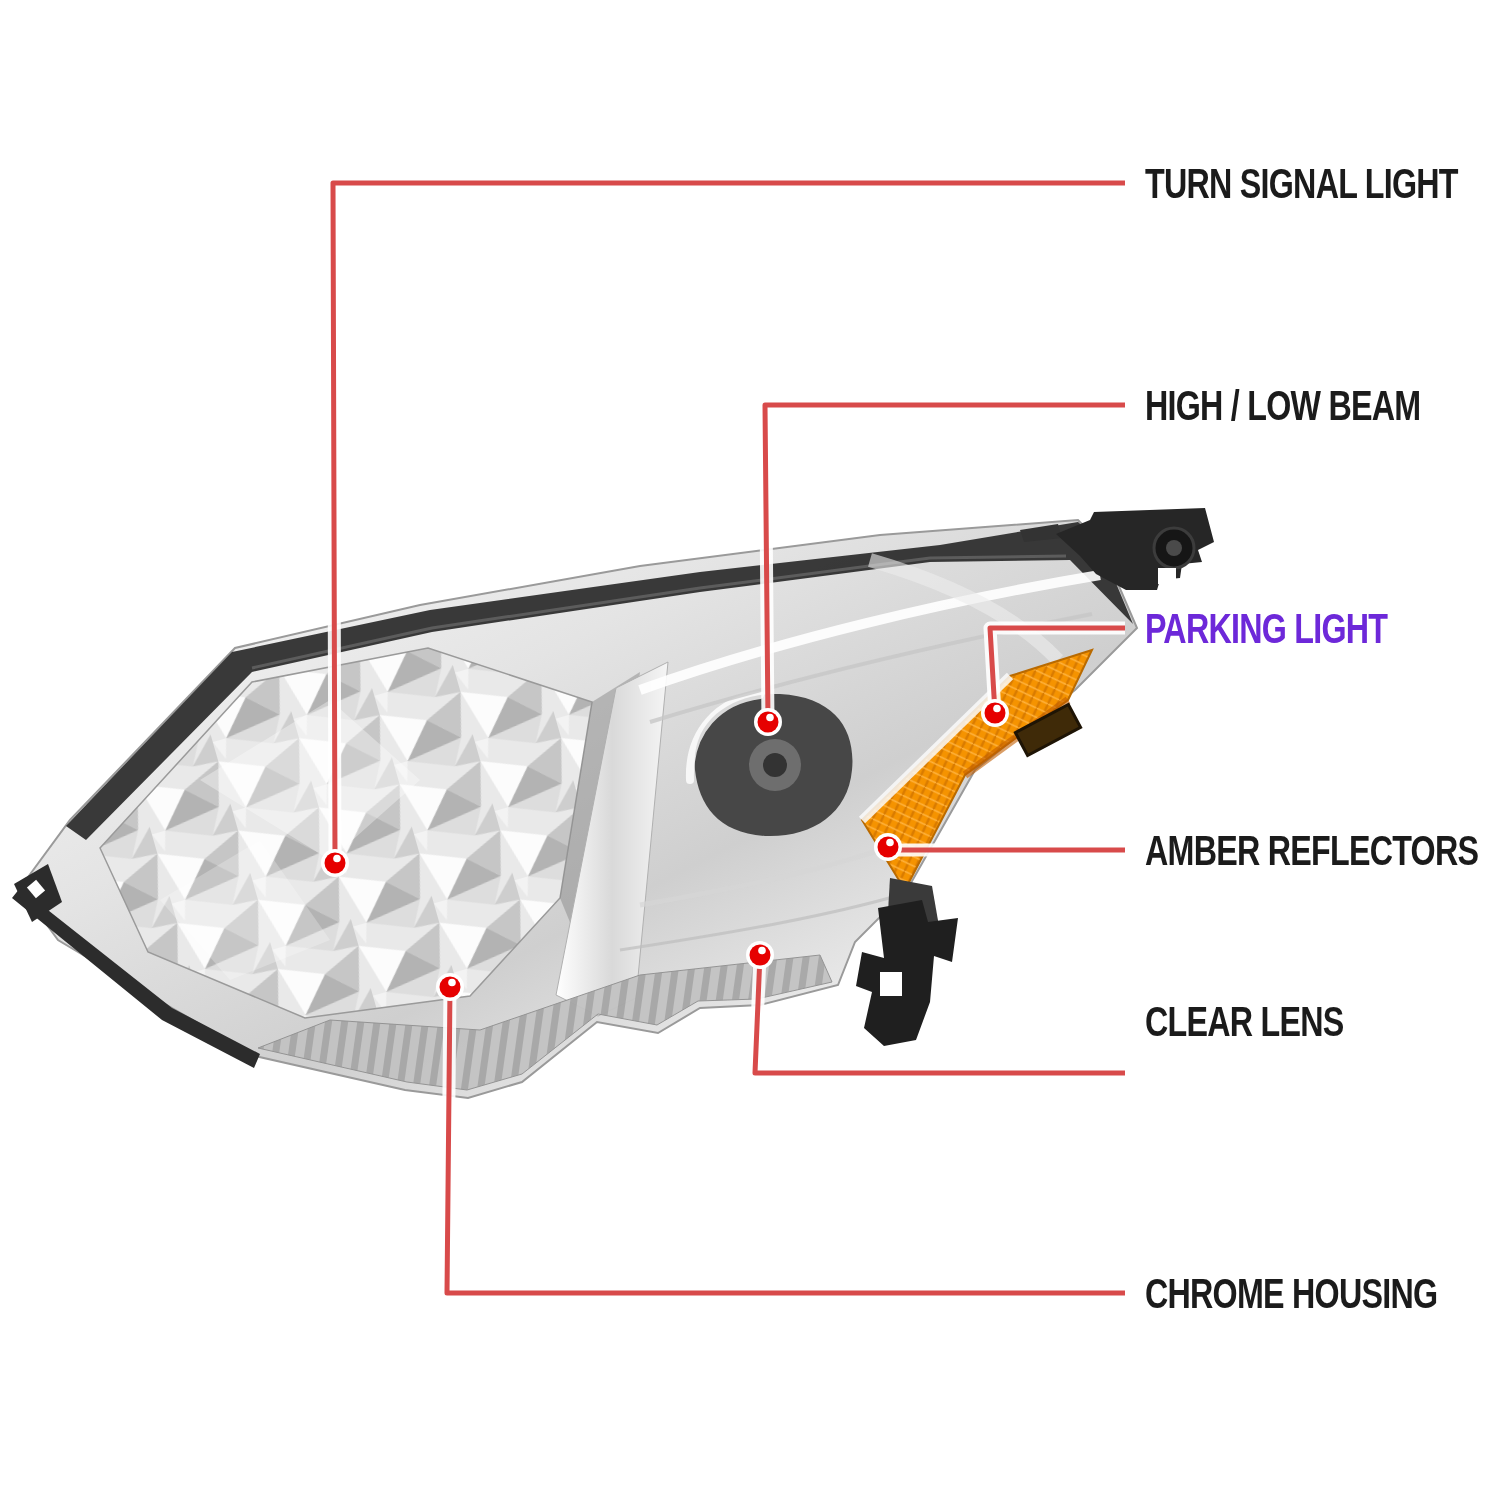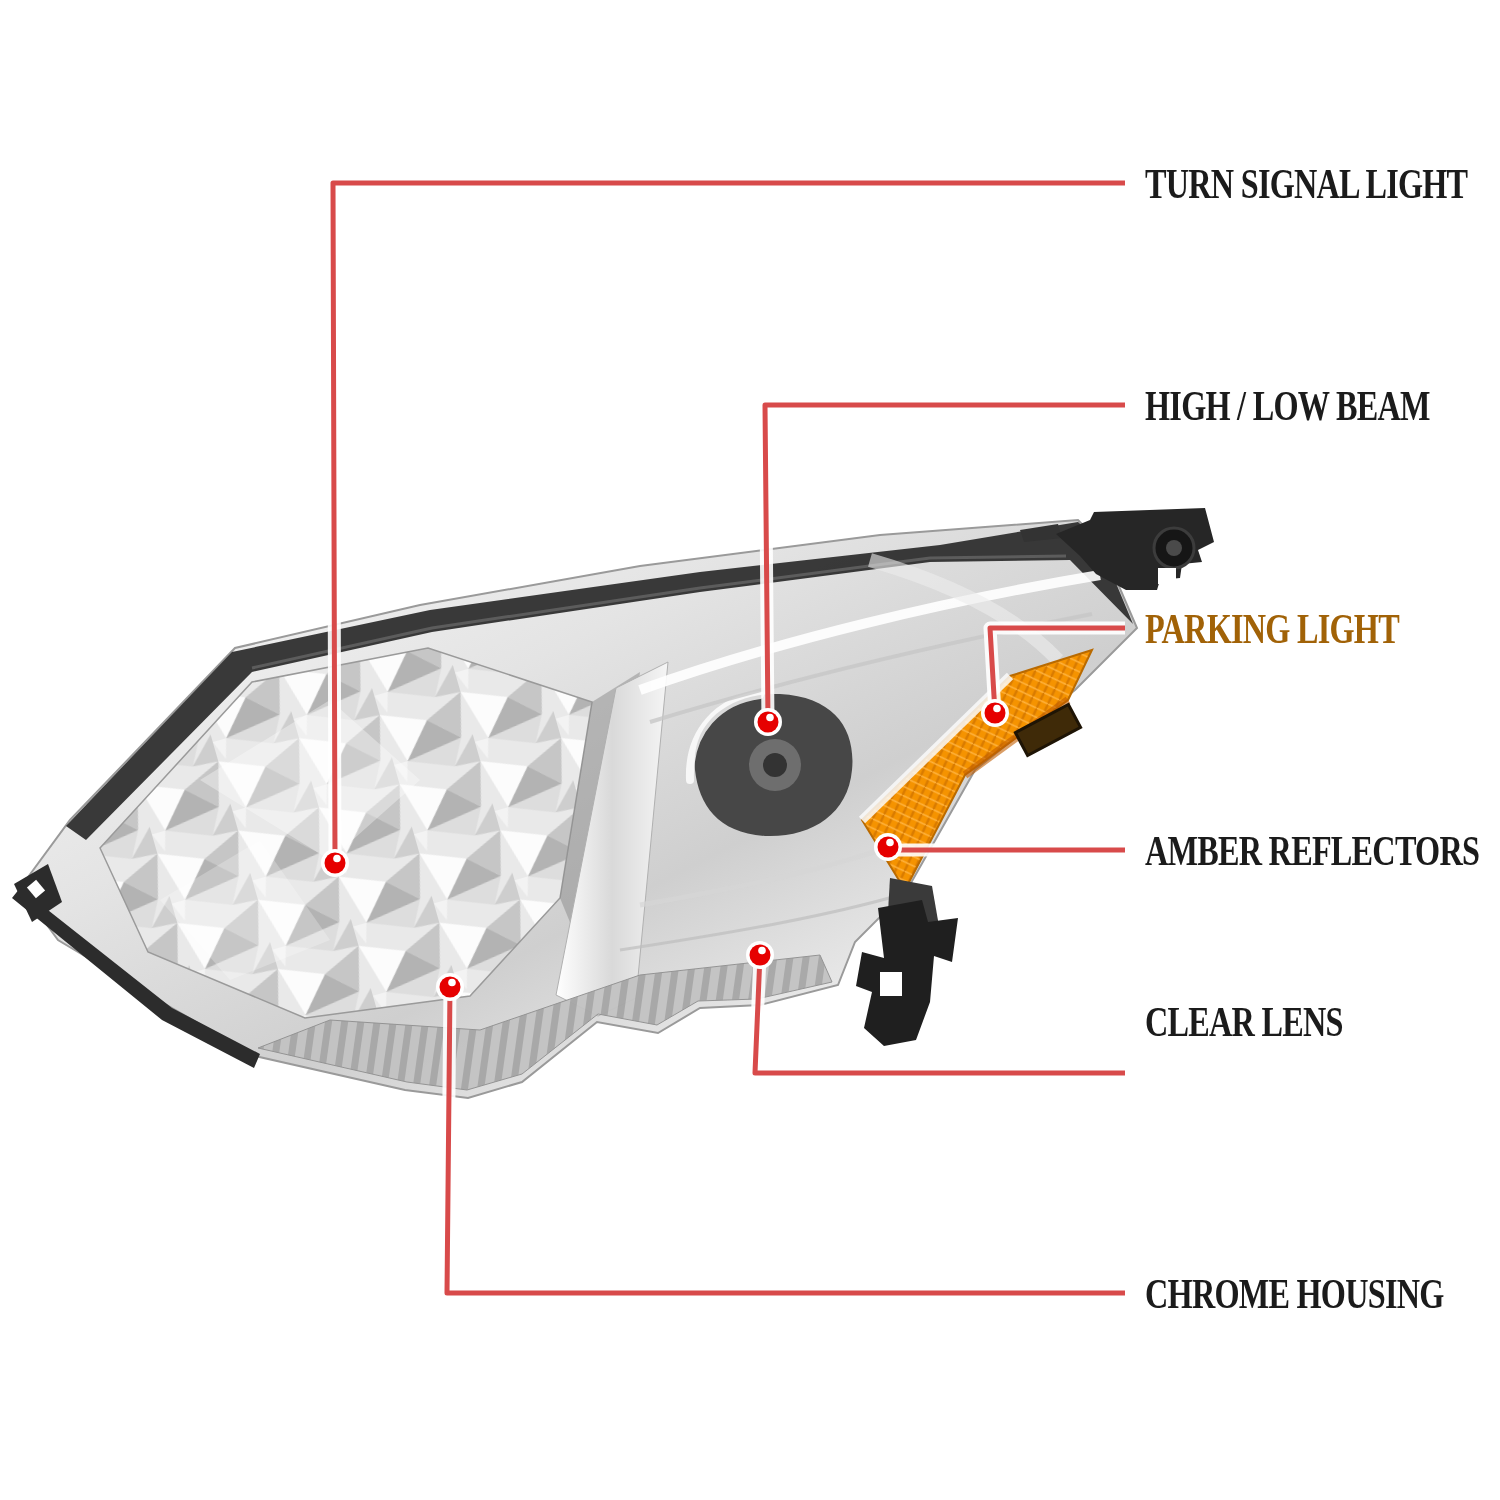--- a/index.html
+++ b/index.html
@@ -1,17 +1,17 @@
 <!DOCTYPE html>
 <html><head>
 <meta charset="utf-8">
 <style>
   html,body{margin:0;padding:0;background:#ffffff;}
   .stage{position:relative;width:1500px;height:1420px;background:#ffffff;overflow:hidden;
-         font-family:Liberation Serif, serif;}
+         font-family:Liberation Sans, sans-serif;}
   .stage svg{position:absolute;left:0;top:0;}
   .callout-label{position:absolute;left:1145px;transform:translateY(-50%);
                  font-weight:700;font-size:43px;color:#1b1b1b;white-space:nowrap;letter-spacing:-1px;}
   .callout-label .cond{display:inline-block;transform:scaleX(0.75);transform-origin:0 50%;}
 </style>
 </head>
 <body>
 
 <div class="stage">
 
@@ -143,17 +143,17 @@
       </g>
       <g>
         <circle cx="450" cy="987" r="14" fill="#ffffff"></circle>
         <circle cx="450" cy="987" r="10.5" fill="#e60000"></circle>
         <circle cx="452" cy="982.5" r="3.8" fill="#ffffff"></circle>
       </g>
     </svg>
 
   <div class="callout-label" style="top: 183px; left: 1145px; color: rgb(27, 27, 27);"><span class="cond">TURN SIGNAL LIGHT</span></div>
   <div class="callout-label" style="top: 405px; left: 1145px; color: rgb(27, 27, 27);"><span class="cond">HIGH / LOW BEAM</span></div>
-  <div class="callout-label" style="top: 628px; left: 1145px; color: #a16207;"><span class="cond">PARKING LIGHT</span></div>
+  <div class="callout-label" style="top: 628px; left: 1145px; color: #6d28d9;"><span class="cond">PARKING LIGHT</span></div>
   <div class="callout-label" style="top: 850px; left: 1145px; color: rgb(27, 27, 27);"><span class="cond">AMBER REFLECTORS</span></div>
   <div class="callout-label" style="top: 1021px; left: 1145px; color: rgb(27, 27, 27);"><span class="cond">CLEAR LENS</span></div>
   <div class="callout-label" style="top: 1293px; left: 1145px; color: rgb(27, 27, 27);"><span class="cond">CHROME HOUSING</span></div>
 </div>
 
 </body></html>

